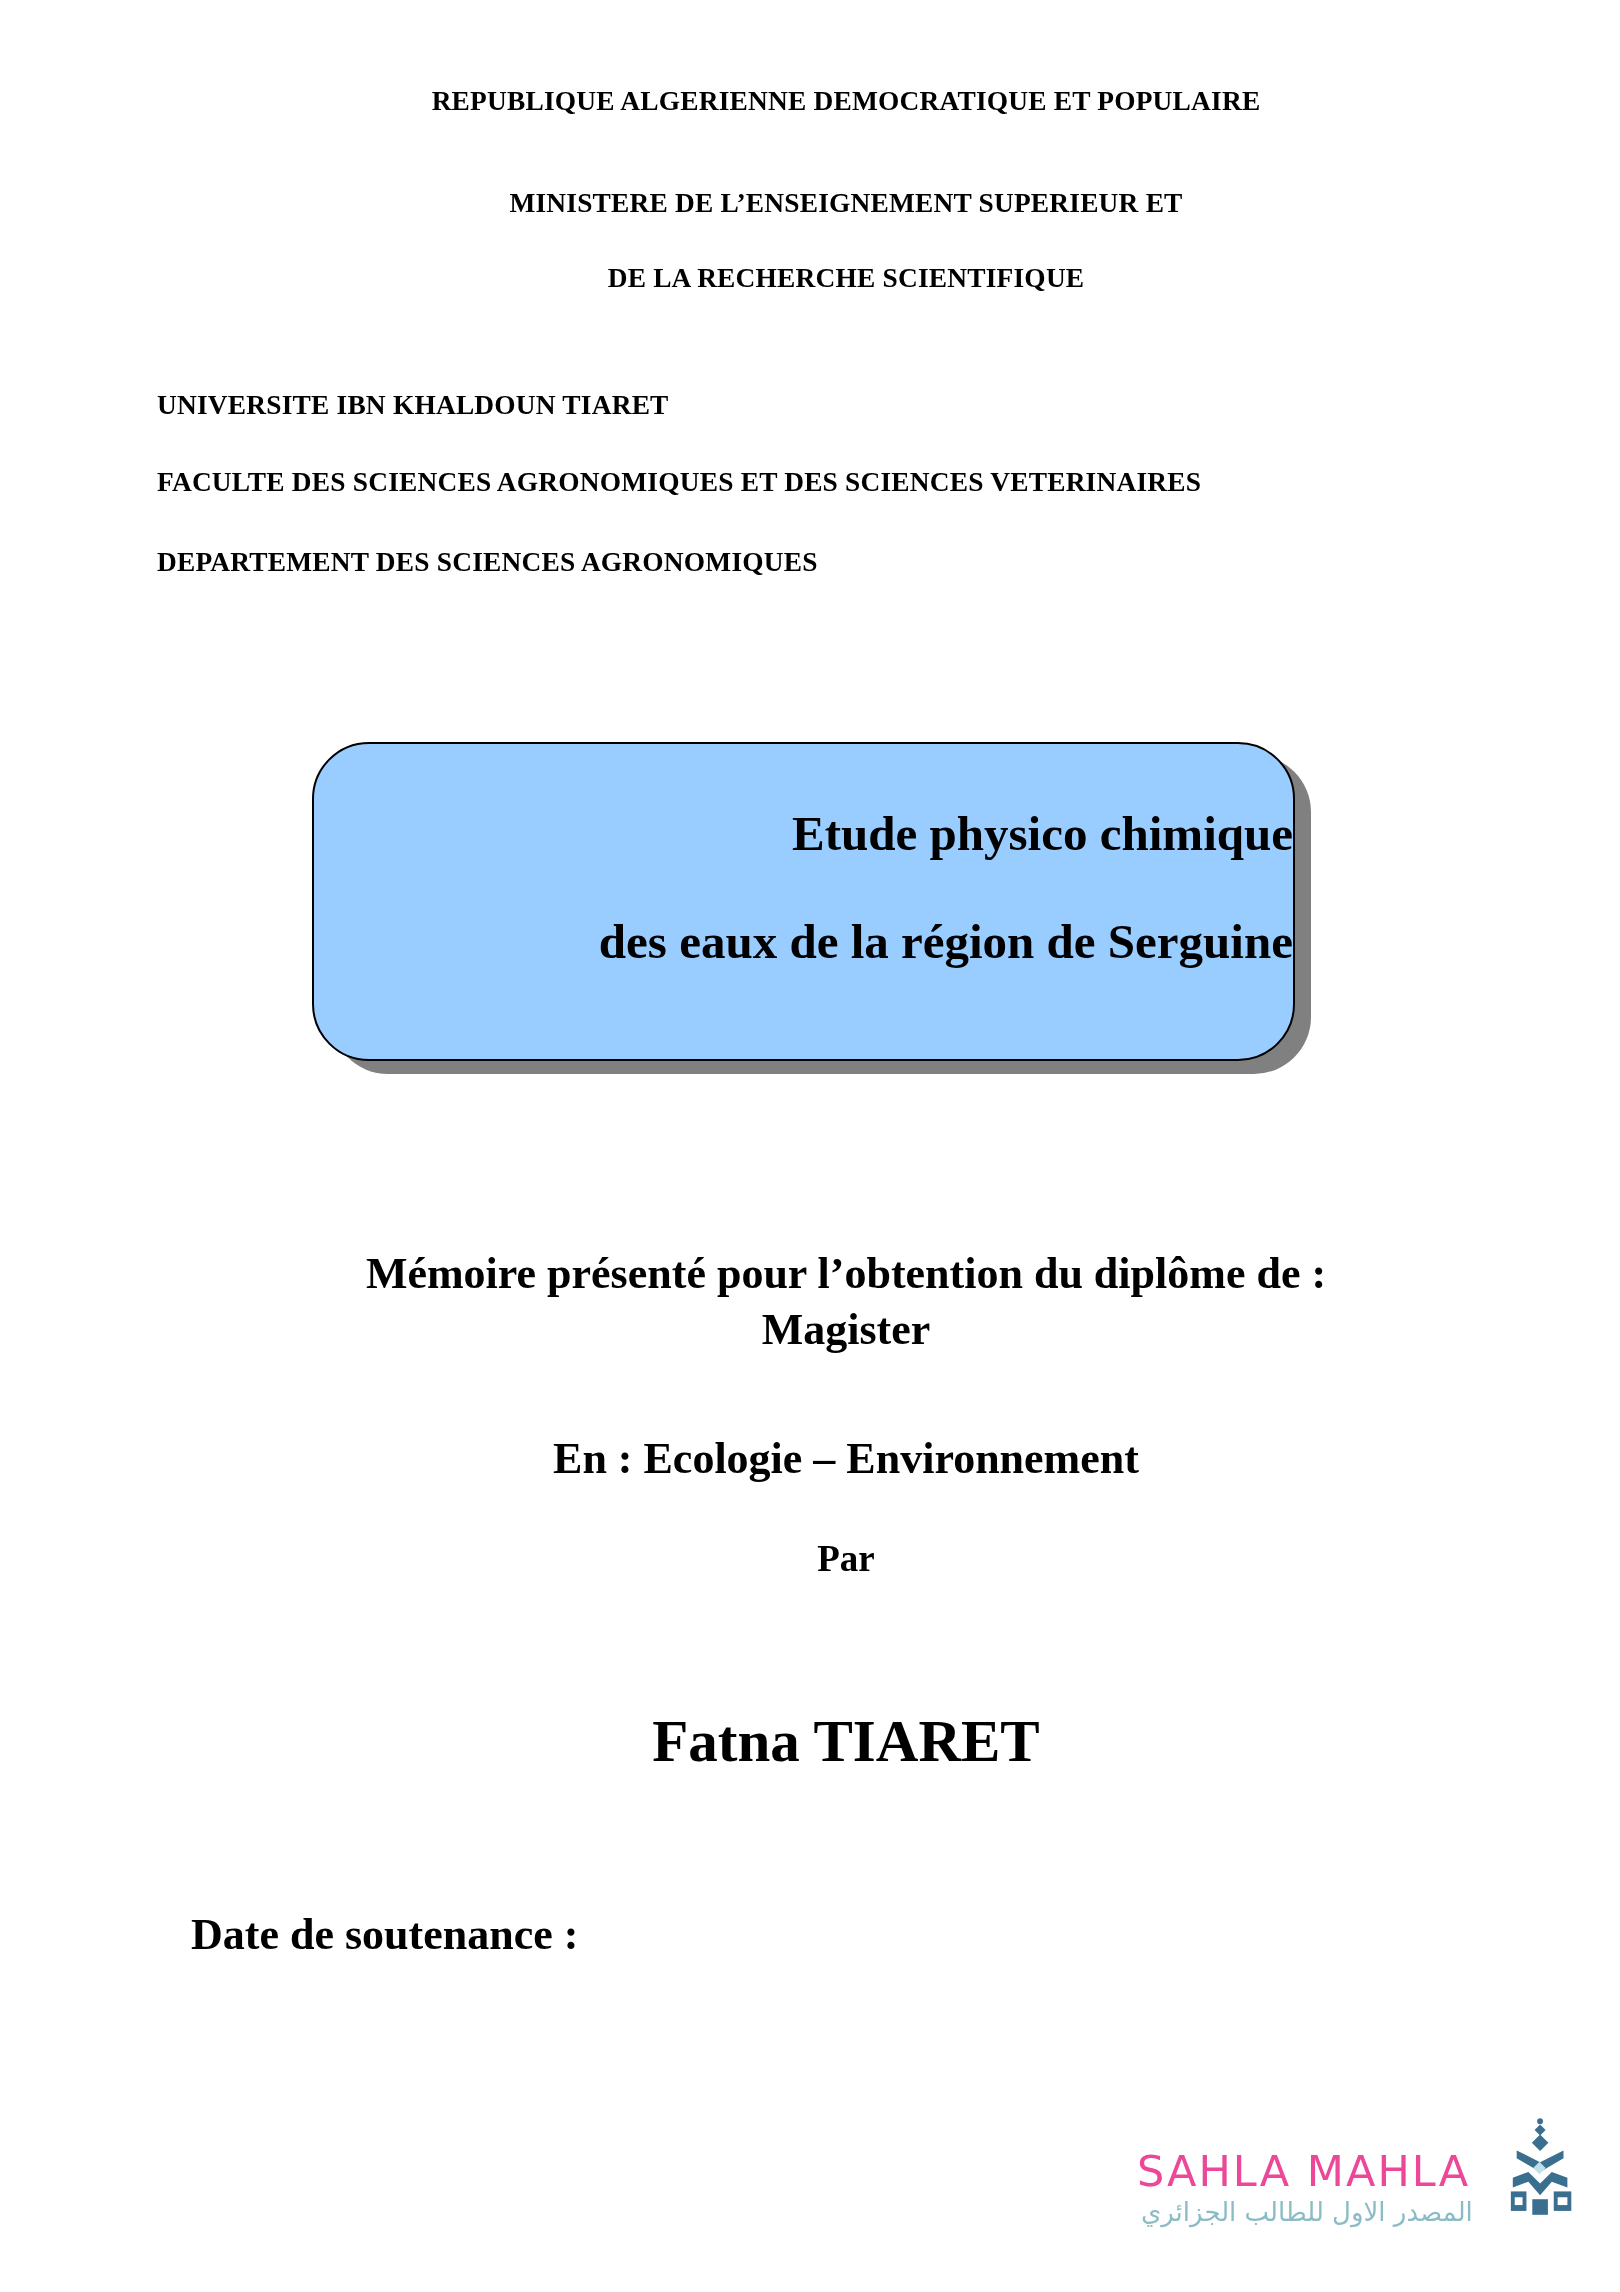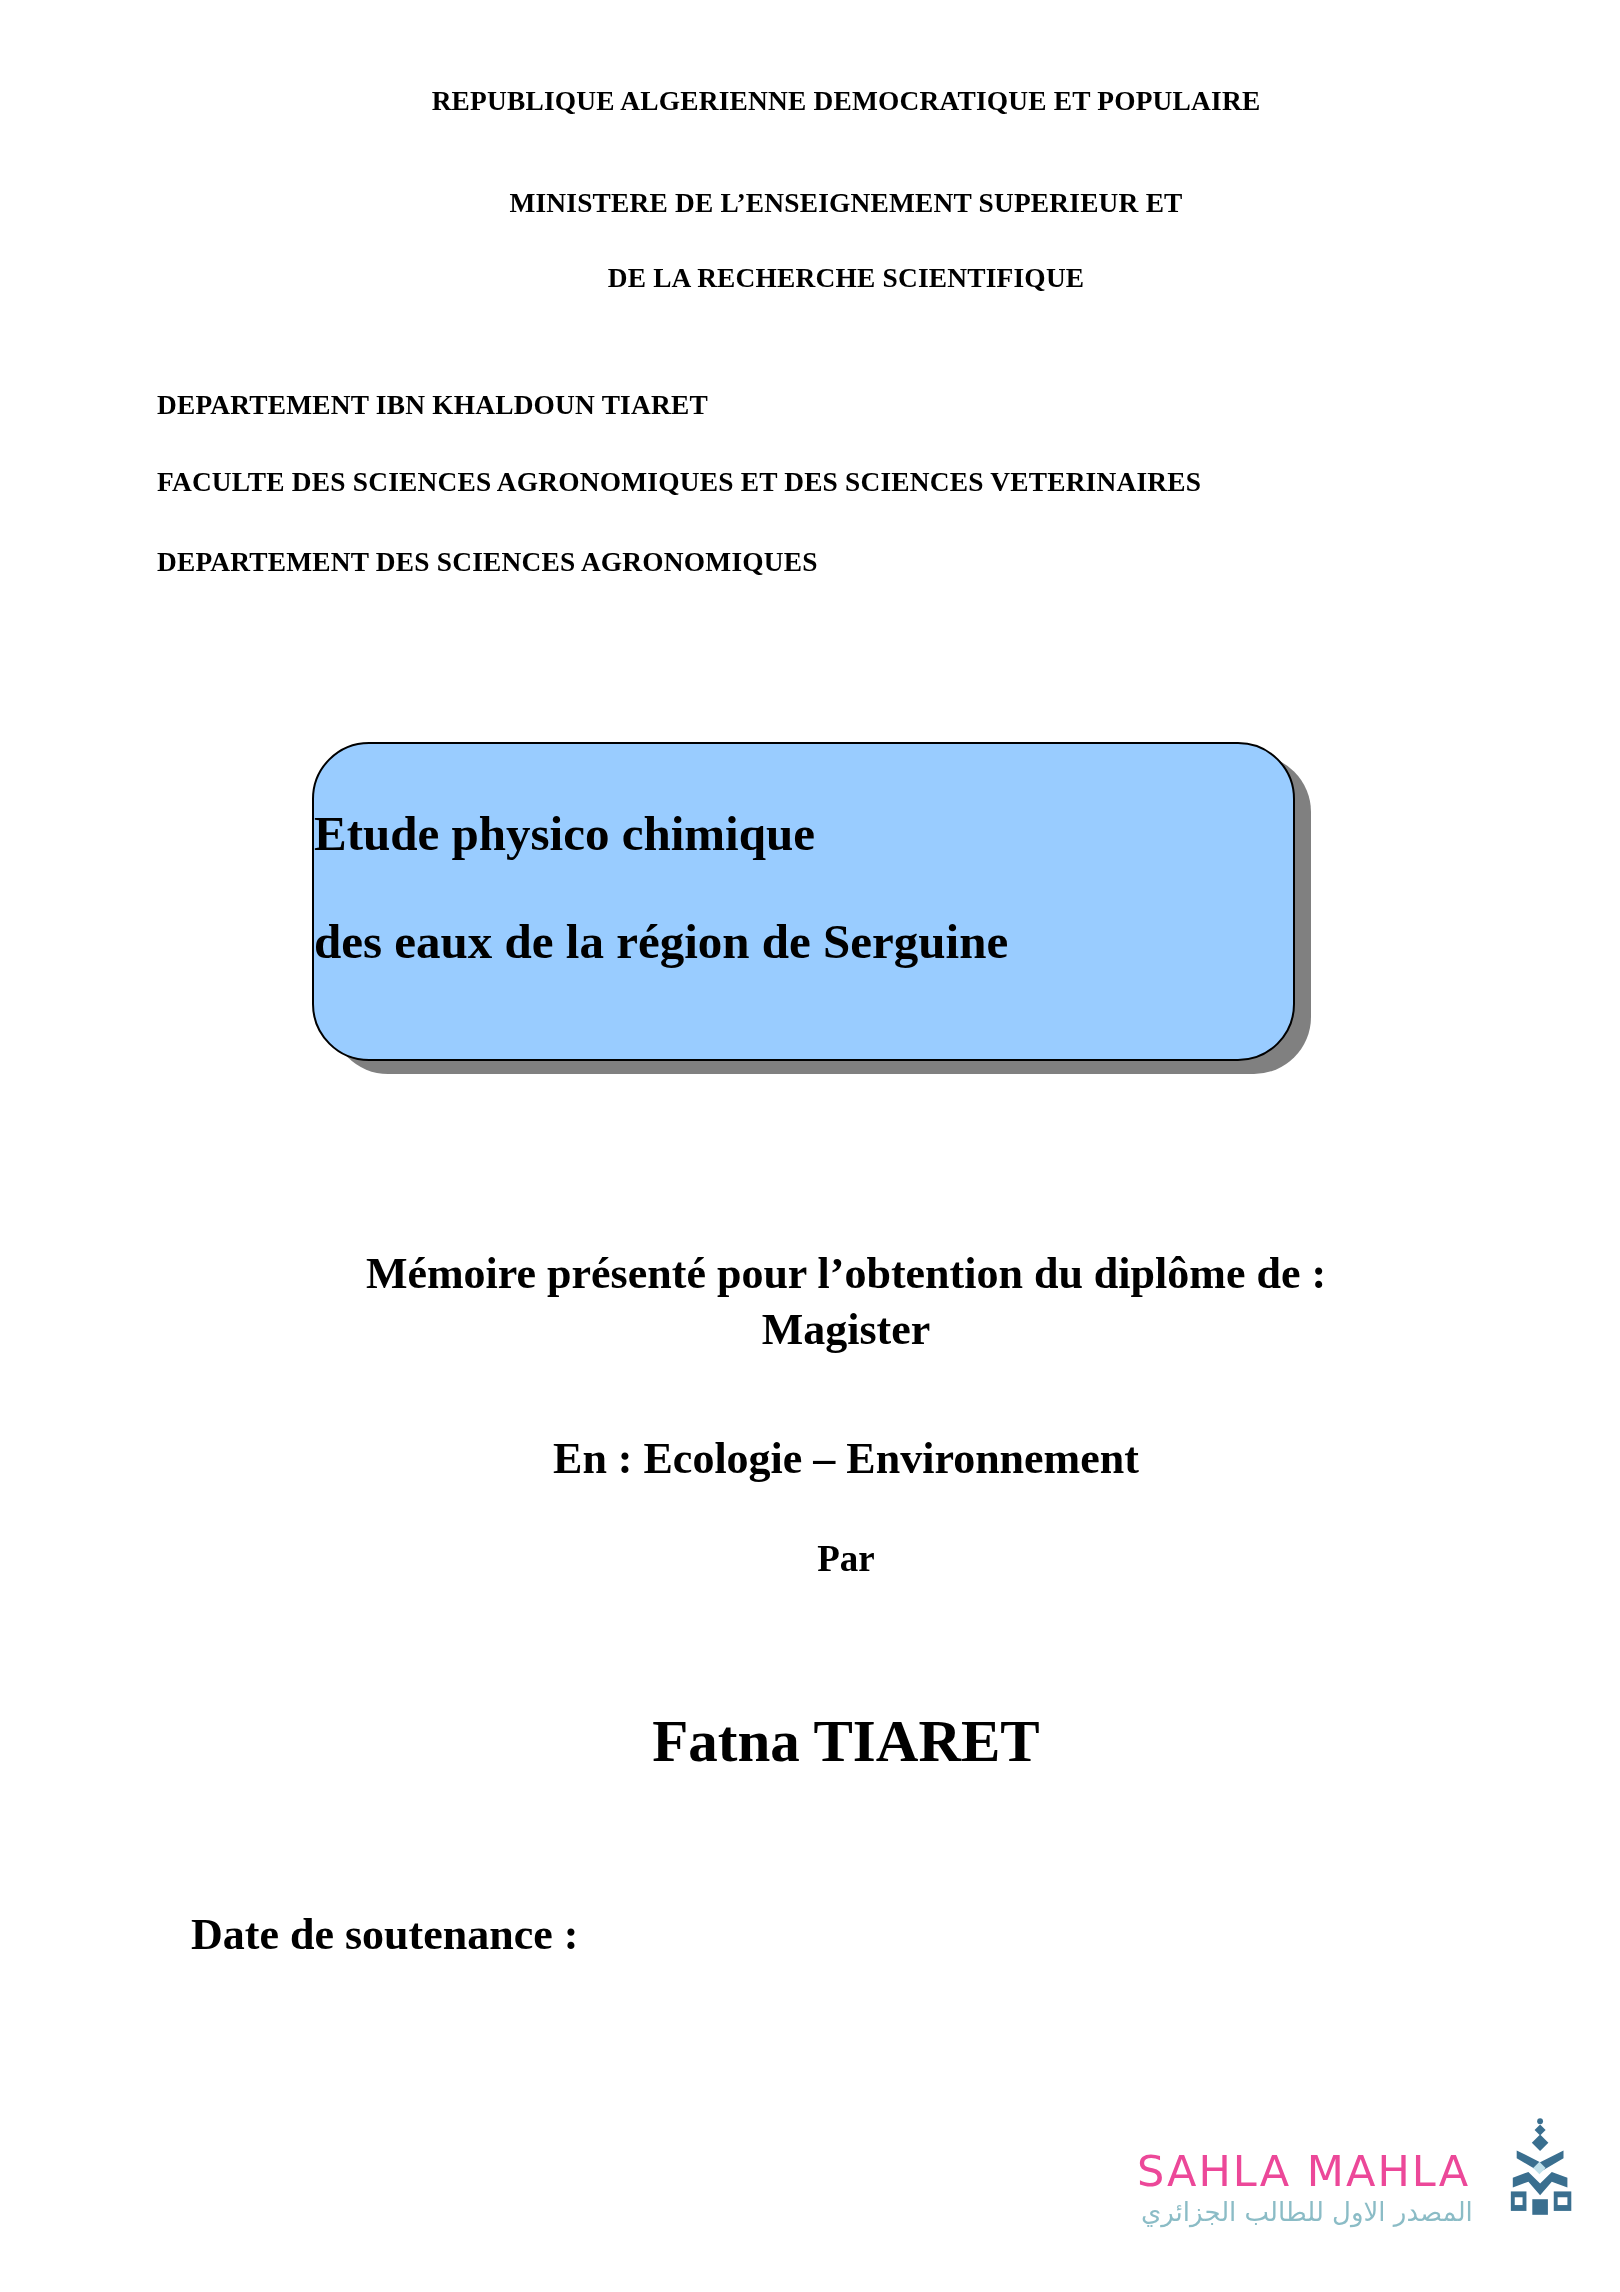--- a/index.html
+++ b/index.html
@@ -8,42 +8,42 @@
   .abs { position: absolute; }
   .b { font-weight: bold; }
   .hdr { font-size: 27.4px; letter-spacing: 0.2px; white-space: nowrap; }
   .center { left: 0; width: 1620px; text-align: center; padding-left: 36px; }
   .left { left: 157px; }
 
   .title-shadow { position: absolute; left: 331px; top: 755px; width: 980px; height: 319px;
                   background: #808080; border-radius: 57px; }
   .title-box { position: absolute; left: 312px; top: 742px; width: 983px; height: 319px;
                background: #99ccff; border: 2px solid #000; border-radius: 57px; box-sizing: border-box; }
-  .title-line { position: absolute; left: 0; width: 100%; text-align: left; font-size: 49px; font-weight: bold; white-space: nowrap; }
+  .title-line { position: absolute; left: 0; width: 100%; text-align: right; font-size: 49px; font-weight: bold; white-space: nowrap; }
 
   .sub { font-size: 44px; font-weight: bold; white-space: nowrap; }
   .par { font-size: 37px; font-weight: bold; }
   .author { font-size: 59px; font-weight: bold; }
   .date { font-size: 44px; font-weight: bold; }
 
   .logo { position: absolute; left: 1137px; top: 2117px; width: 451px; height: 108px; }
   .logo-text { position: absolute; left: 0; top: 29px; font-family: "DejaVu Sans", sans-serif;
                font-size: 43px; color: #ec4899; letter-spacing: 2px; white-space: nowrap; }
   .logo-arabic { position: absolute; left: 3.9px; top: 80px; font-family: "DejaVu Sans", sans-serif;
                  font-size: 26px; color: #8bbcc6; white-space: nowrap; direction: rtl; width: 363px; text-align: left; }
   .logo-mark { position: absolute; left: 368px; top: 0px; width: 78px; height: 103px; }
 </style>
 </head>
 <body>
 
 <div class="abs center hdr b" style="top:86px;">REPUBLIQUE ALGERIENNE DEMOCRATIQUE ET POPULAIRE</div>
 <div class="abs center hdr b" style="top:188px;">MINISTERE DE L’ENSEIGNEMENT SUPERIEUR ET</div>
 <div class="abs center hdr b" style="top:263px;">DE LA RECHERCHE SCIENTIFIQUE</div>
 
-<div class="abs left hdr b" style="top:390px;">DEPARTEMENT IBN KHALDOUN TIARET</div>
+<div class="abs left hdr b" style="top:390px;">UNIVERSITE IBN KHALDOUN TIARET</div>
 <div class="abs left hdr b" style="top:467px;">FACULTE DES SCIENCES AGRONOMIQUES ET DES SCIENCES VETERINAIRES</div>
 <div class="abs left hdr b" style="top:547px;">DEPARTEMENT DES SCIENCES AGRONOMIQUES</div>
 
 <div class="title-shadow"></div>
 <div class="title-box">
   <div class="title-line" style="top:61px;">Etude  physico chimique</div>
   <div class="title-line" style="top:169px;">des eaux de la région de Serguine</div>
 </div>
 
 <div class="abs center sub" style="top:1248px;">Mémoire présenté pour l’obtention du diplôme de :</div>

